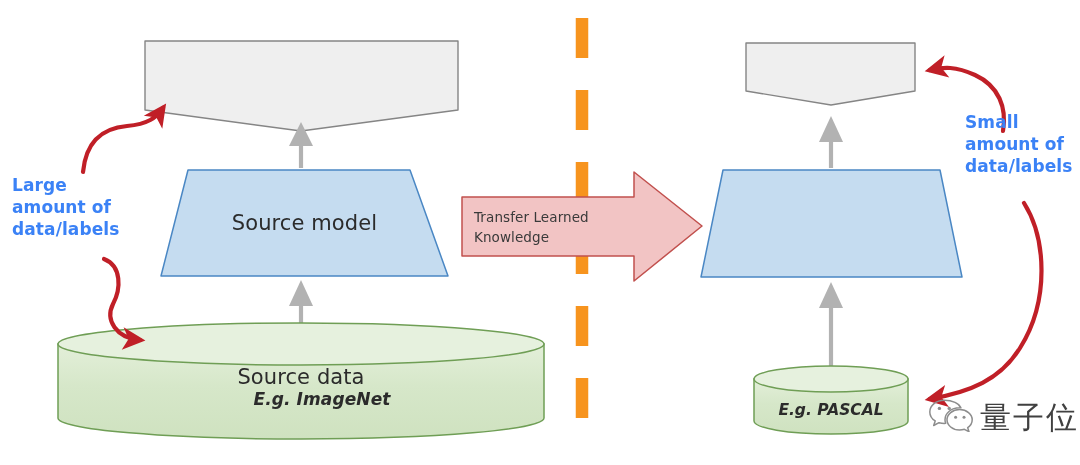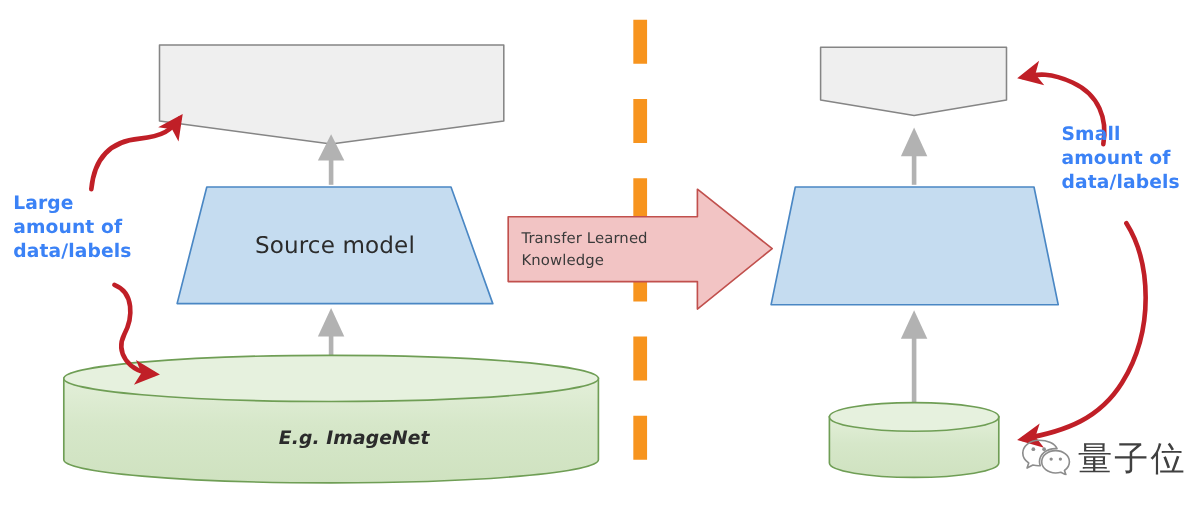--- a/index.html
+++ b/index.html
@@ -172,35 +172,37 @@
 
     <g>
       <path d="M 1024 203 C 1046 238 1050 300 1020 348 C 1000 380 970 392 930 399" stroke="#c01f27" stroke-width="4.2" fill="none" stroke-linecap="round" marker-end="url(#redHead)"></path>
     </g>
 
   </svg>
 
 
   <div class="node-label node-title" style="left:161px; top:212px; width:287px;">Source model</div>
 
+  <div class="node-label node-title" style="left:58px; top:366px; width:486px;">Source data</div>
   <div class="node-label node-sub" style="left:58px; top:390px; width:528px;">E.g. ImageNet</div>
 
   <div class="annot" style="left:12px; top:175px;">
     <div>Large</div>
     <div>amount of</div>
     <div>data/labels</div>
   </div>
 
   <div class="arrow-text" style="left:474px; top:208px; width:160px;">
     <div>Transfer Learned</div>
     <div>Knowledge</div>
   </div>
 
 
 
+  <div class="node-label node-sub-sm" style="left:752px; top:402px; width:158px;">E.g. PASCAL</div>
 
   <div class="annot" style="left:965px; top:112px;">
     <div>Small</div>
     <div>amount of</div>
     <div>data/labels</div>
   </div>
 
   <div class="wm" style="left:928px; top:398px;">
     <span>
       <svg width="46" height="34" viewBox="0 0 46 34">

